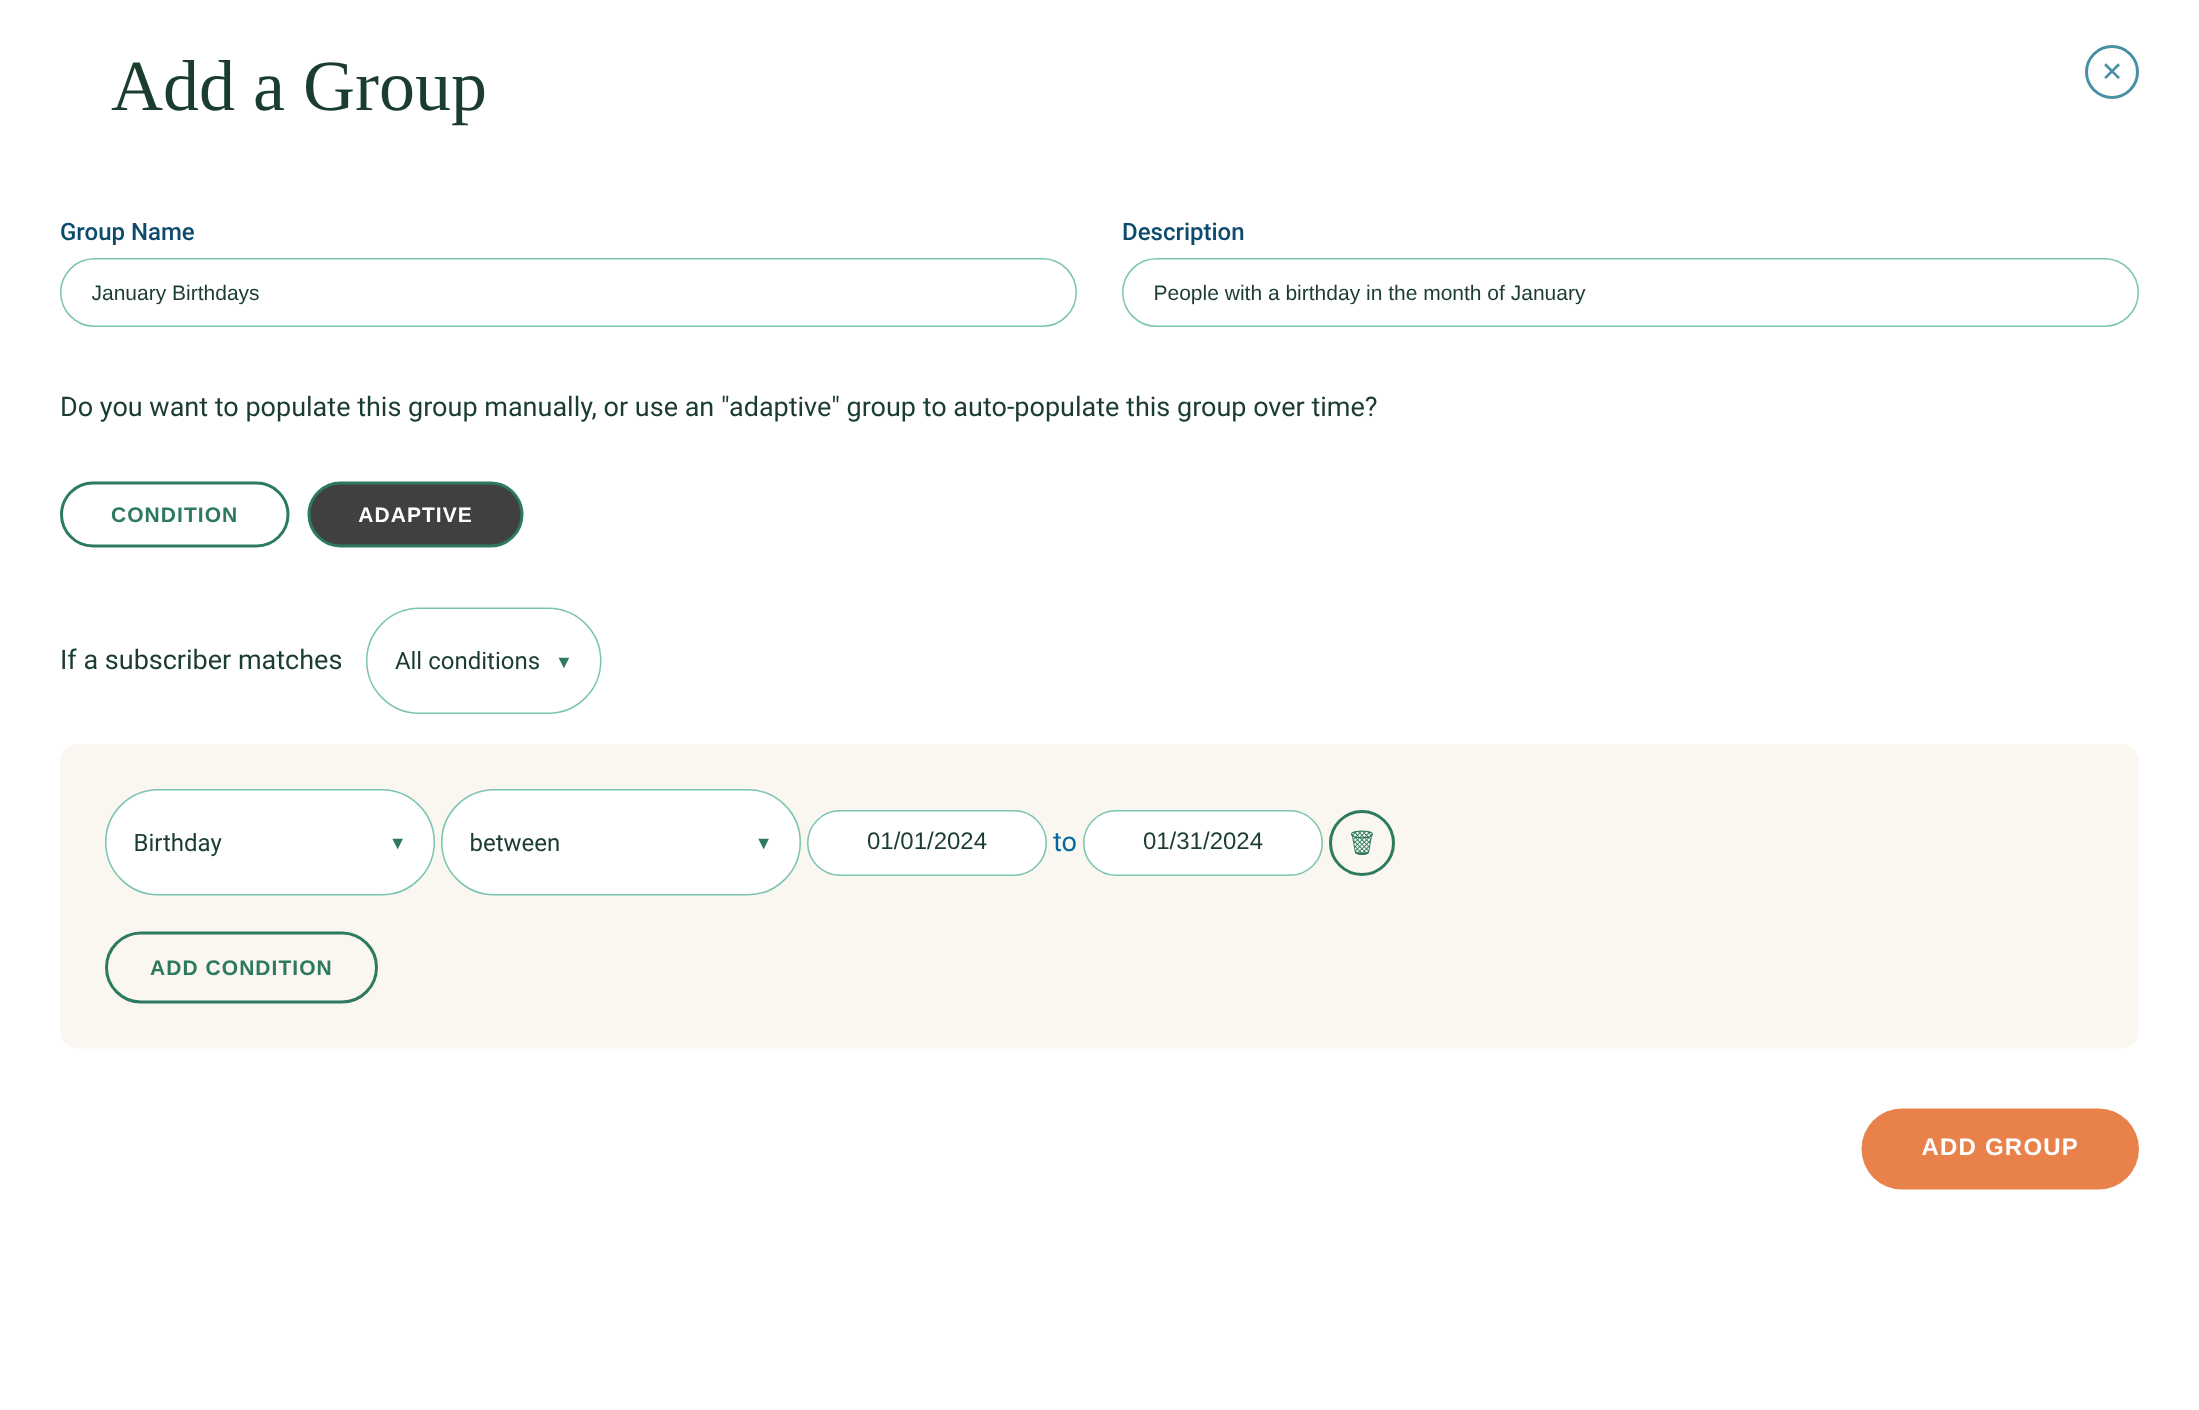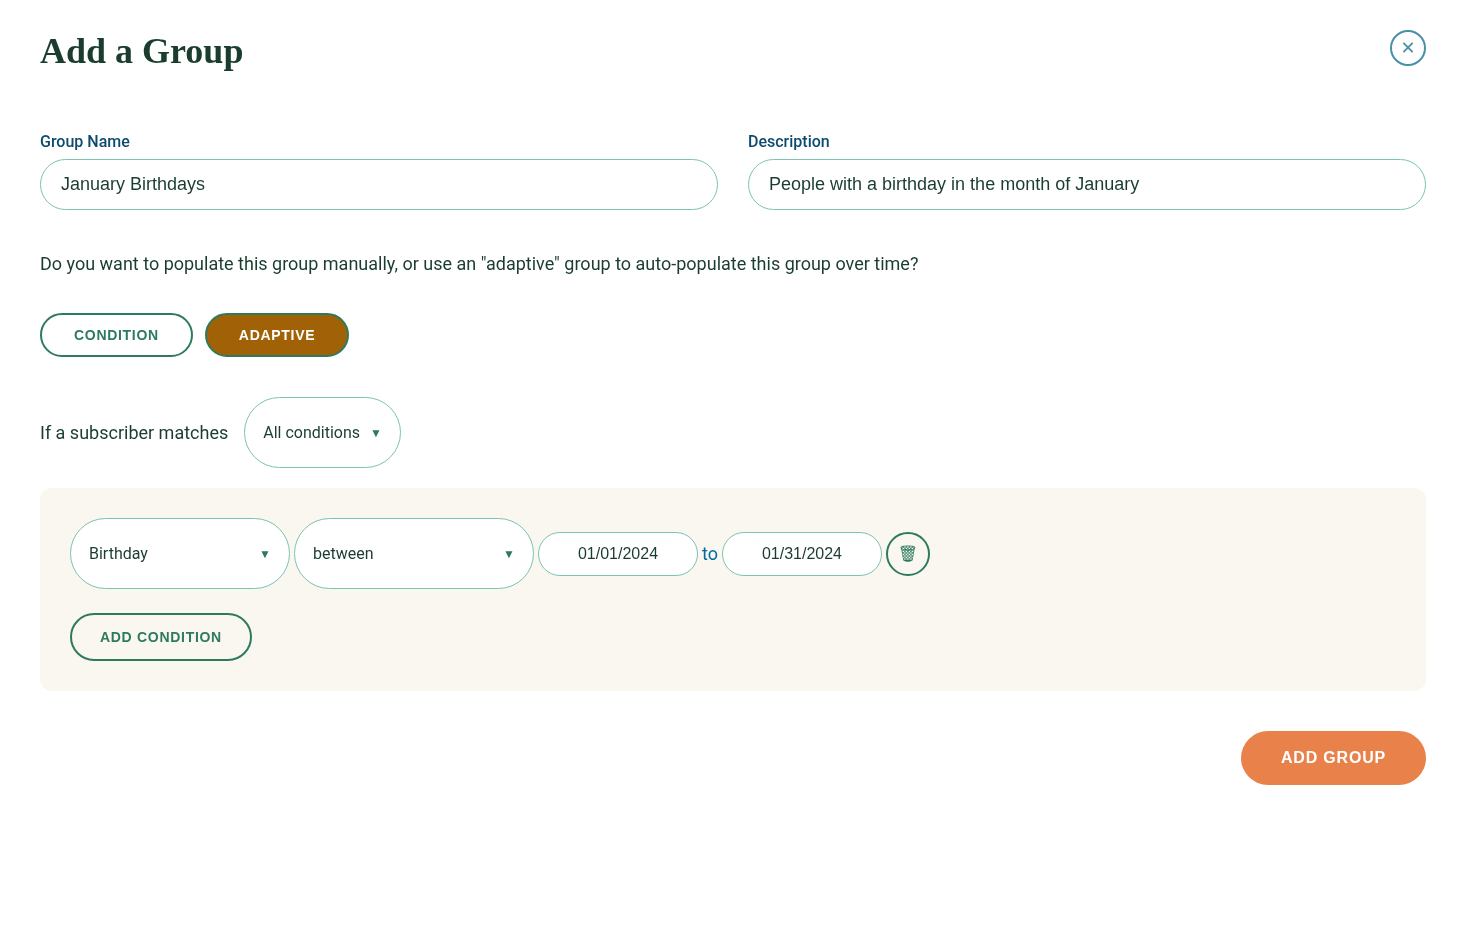--- a/index.html
+++ b/index.html
@@ -18,24 +18,25 @@
     }
 
     .page-header {
       display: flex;
       justify-content: space-between;
       align-items: flex-start;
       margin-bottom: 60px;
     }
 
     .page-title {
-      font-size: 36px;
-      font-weight: 700;
+      font-size: 48px;
+      font-weight: 400;
       color: #1a3d2e;
       font-family: Georgia, serif;
+      margin-left: 34px;
     }
 
     .close-btn {
       width: 36px;
       height: 36px;
       border-radius: 50%;
       border: 2px solid #4a90a4;
       background: transparent;
       cursor: pointer;
       display: flex;
@@ -62,21 +63,21 @@
     .form-label {
       font-size: 16px;
       color: #0c4a6e;
       font-weight: 500;
     }
 
     .form-input {
       padding: 14px 20px;
       border: 1.5px solid #7bc4b0;
       border-radius: 50px;
-      font-size: 18px;
+      font-size: 14px;
       color: #1a3d2e;
       background: #ffffff;
       outline: none;
       width: 100%;
     }
 
     .question-text {
       font-size: 18px;
       color: #1a3d2e;
       margin-bottom: 36px;
@@ -98,21 +99,21 @@
       cursor: pointer;
       border: 2px solid #2d7a5f;
     }
 
     .toggle-btn.standard {
       background: #ffffff;
       color: #2d7a5f;
     }
 
     .toggle-btn.adaptive {
-      background: #a16207;
+      background: #404040;
       color: #ffffff;
     }
 
     .subscriber-row {
       display: flex;
       align-items: center;
       gap: 16px;
       margin-bottom: 20px;
     }
 

